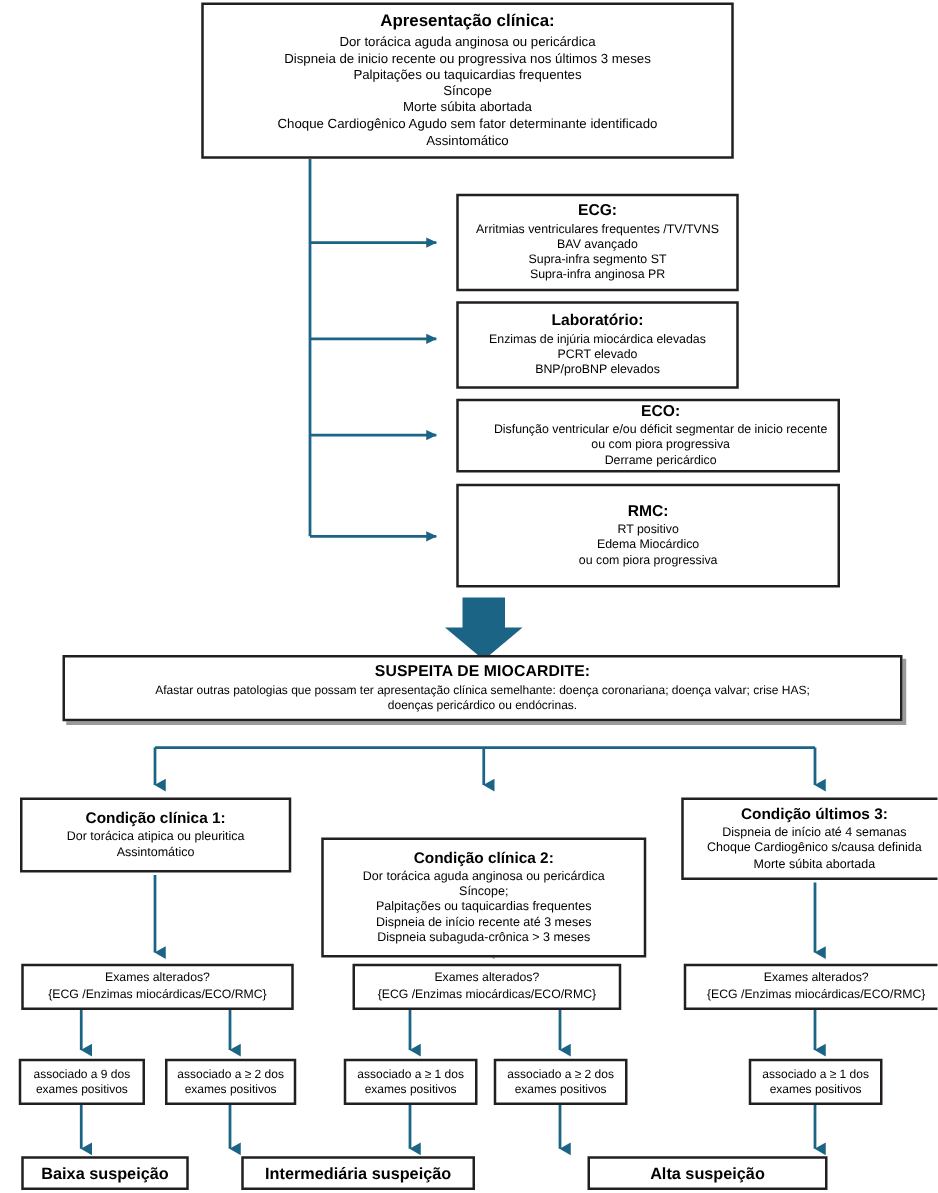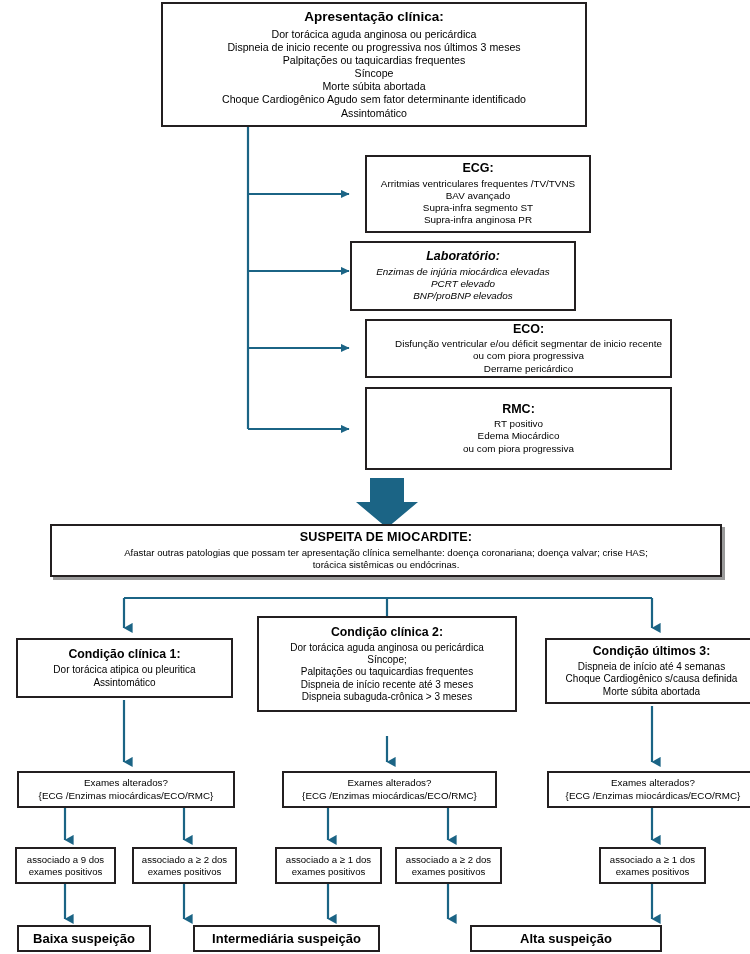--- a/index.html
+++ b/index.html
@@ -133,21 +133,21 @@
   </div>
 
   <div class="node n-test" style="left:353px; top:155px; width:226px; height:78px;">
     <div class="title">ECG:</div>
     <div class="line">Arritmias ventriculares frequentes /TV/TVNS</div>
     <div class="line">BAV avançado</div>
     <div class="line">Supra-infra segmento ST</div>
     <div class="line">Supra-infra anginosa PR</div>
   </div>
 
-  <div class="node n-test" style="left:338px; top:241px; width:226px; height:70px;font-style:italic;">
+  <div class="node n-test" style="left:353px; top:241px; width:226px; height:70px;">
     <div class="title">Laboratório:</div>
     <div class="line">Enzimas de injúria miocárdica elevadas</div>
     <div class="line">PCRT elevado</div>
     <div class="line">BNP/proBNP elevados</div>
   </div>
 
   <div class="node n-test" style="left:353px; top:319px; width:307px; height:59px;padding-left:20px;">
     <div class="title">ECO:</div>
     <div class="line">Disfunção ventricular e/ou déficit segmentar de inicio recente</div>
     <div class="line">ou com piora progressiva</div>
@@ -158,30 +158,30 @@
     <div class="title">RMC:</div>
     <div class="line">RT positivo</div>
     <div class="line">Edema Miocárdico</div>
     <div class="line">ou com piora progressiva</div>
   </div>
 
   <div class="shadow-wrap" style="left:41px; top:527px; width:672px; height:53px;"></div>
   <div class="node n-suspeita" style="left:38px; top:524px; width:672px; height:53px;">
     <div class="title">SUSPEITA DE MIOCARDITE:</div>
     <div class="line">Afastar outras patologias que possam ter apresentação clínica semelhante: doença coronariana; doença valvar; crise HAS;</div>
-    <div class="line">torácica sistêmicas ou endócrinas.</div>
+    <div class="line">doenças pericárdico ou endócrinas.</div>
   </div>
 
   <div class="node n-cond" style="left:4px; top:638px; width:217px; height:60px;">
     <div class="title">Condição clínica 1:</div>
     <div class="line">Dor torácica atipica ou pleuritica</div>
     <div class="line">Assintomático</div>
   </div>
 
-  <div class="node n-cond" style="left:245px; top:616px; width:260px; height:96px;text-align:right;">
+  <div class="node n-cond" style="left:245px; top:670px; width:260px; height:96px;text-align:right;">
     <div class="title">Condição clínica 2:</div>
     <div class="line">Dor torácica aguda anginosa ou pericárdica</div>
     <div class="line">Síncope;</div>
     <div class="line">Palpitações ou taquicardias frequentes</div>
     <div class="line">Dispneia de início recente até 3 meses</div>
     <div class="line">Dispneia subaguda-crônica &gt; 3 meses</div>
   </div>
 
   <div class="node n-cond" style="left:533px; top:638px; width:213px; height:66px;">
     <div class="title">Condição últimos 3:</div>

